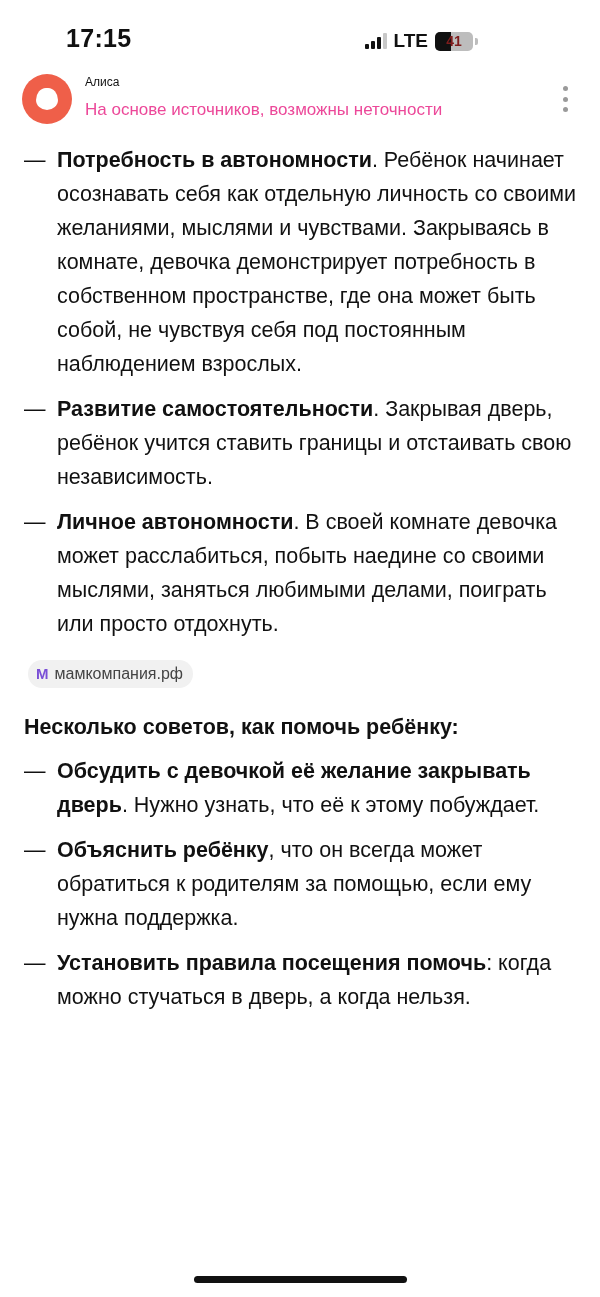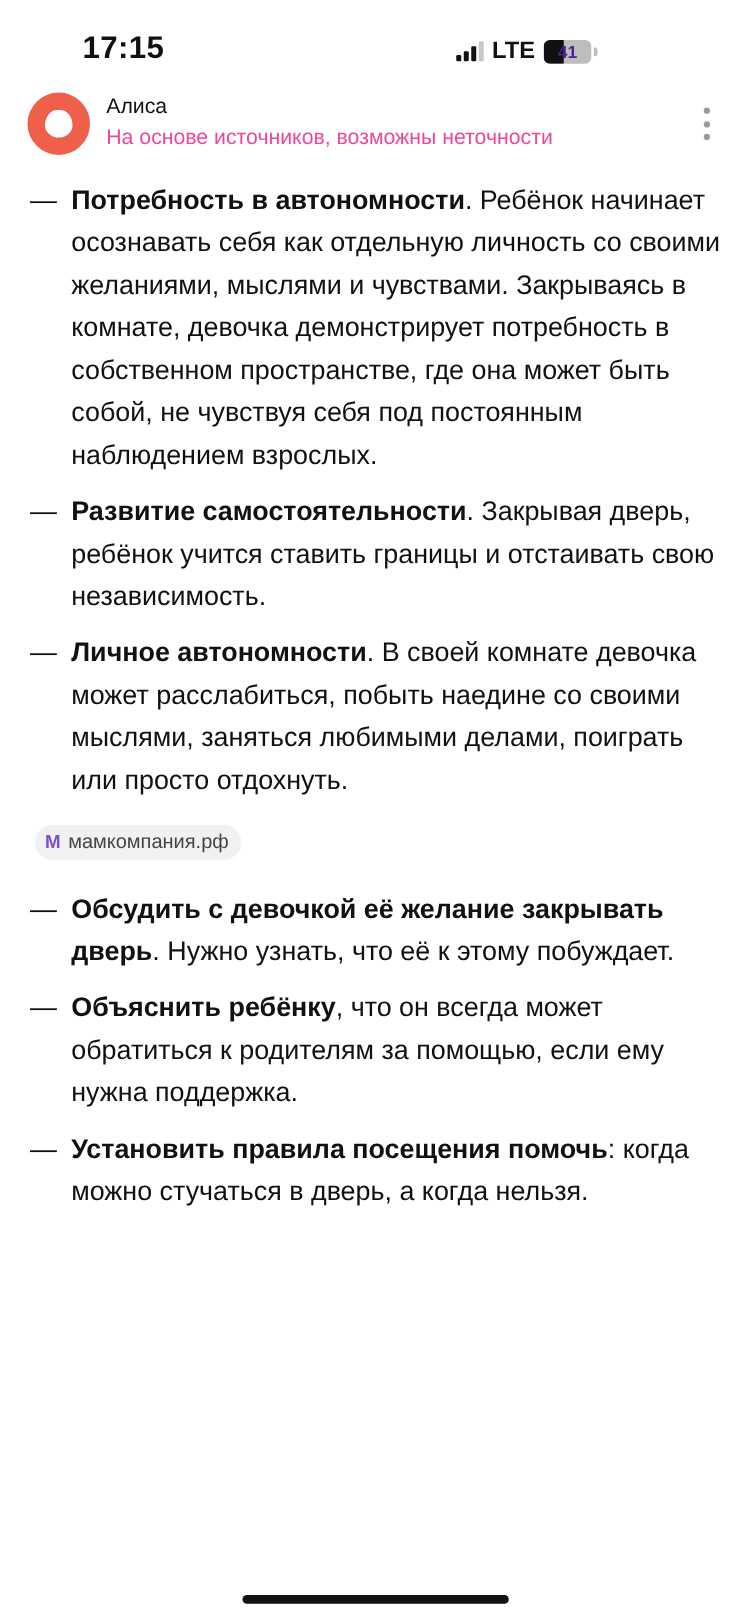--- a/index.html
+++ b/index.html
@@ -8,27 +8,27 @@
 
   .status-bar { position: absolute; top: 0; left: 0; width: 520px; height: 70px; }
   .status-time { position: absolute; left: 66px; top: 24px; font-size: 25px; font-weight: 700; letter-spacing: 0.3px; }
   .status-right { position: absolute; right: 42px; top: 30px; display: flex; align-items: center; gap: 7px; }
   .signal { display: flex; align-items: flex-end; gap: 2px; height: 16px; }
   .signal span { display: block; width: 4px; background: #111; border-radius: 1px; }
   .signal span.dim { background: #c8c8c8; }
   .lte { font-size: 19px; font-weight: 700; }
   .battery { position: relative; width: 38px; height: 19px; border-radius: 5px; background: #bdbdbd; overflow: hidden; }
   .battery .fill { position: absolute; left: 0; top: 0; bottom: 0; width: 41%; background: #111; }
-  .battery .pct { position: absolute; inset: 0; display: flex; align-items: center; justify-content: center; font-size: 14px; font-weight: 700; color: #4c1d95; }
+  .battery .pct { position: absolute; inset: 0; display: flex; align-items: center; justify-content: center; font-size: 14px; font-weight: 700; color: #7f1d1d; }
   .battery-tip { width: 3px; height: 7px; background: #bdbdbd; border-radius: 0 2px 2px 0; margin-left: -5px; }
 
   .chat-header { position: absolute; top: 70px; left: 0; width: 600px; height: 58px; }
   .avatar { position: absolute; left: 22px; top: 4px; width: 50px; height: 50px; border-radius: 50%; background: #ef5f49; display: flex; align-items: center; justify-content: center; }
   .avatar-inner { width: 22px; height: 22px; background: #fff; border-radius: 45% 45% 50% 50% / 55% 55% 45% 45%; }
-  .header-name { position: absolute; left: 85px; top: 5px; font-size: 17px; color: #111; }
+  .header-name { position: absolute; left: 85px; top: 5px; font-size: 12px; color: #111; }
   .header-sub { position: absolute; left: 85px; top: 30px; font-size: 17px; color: #ec4899; }
   .kebab { position: absolute; right: 30px; top: 16px; width: 10px; height: 26px; display: flex; flex-direction: column; justify-content: space-between; align-items: center; }
   .kebab span { width: 5px; height: 5px; border-radius: 50%; background: #9a9a9a; }
 
   .content { position: absolute; top: 143px; left: 24px; width: 556px; font-size: 21.5px; line-height: 34px; color: #111; }
   .para { margin-bottom: 12px; }
   b { font-weight: 700; }
   .list-item { position: relative; padding-left: 33px; margin-bottom: 11px; }
   .dash { position: absolute; left: 0; top: 0; }
   .source-chip { display: inline-flex; align-items: center; gap: 6px; height: 28px; padding: 0 10px 0 8px; background: #f1f1f1; border-radius: 14px; font-size: 16px; color: #444; margin: 8px 0 22px 4px; }
@@ -77,20 +77,21 @@
     <div class="list-item"><span class="dash">—</span><b>Потребность в автономности</b><span>. Ребёнок начинает осознавать себя как отдельную личность со своими желаниями, мыслями и чувствами. Закрываясь в комнате, девочка демонстрирует потребность в собственном пространстве, где она может быть собой, не чувствуя себя под постоянным наблюдением взрослых.</span></div>
     <div class="list-item"><span class="dash">—</span><b>Развитие самостоятельности</b><span>. Закрывая дверь, ребёнок учится ставить границы и отстаивать свою независимость.</span></div>
     <div class="list-item"><span class="dash">—</span><b>Личное автономности</b><span>. В своей комнате девочка может расслабиться, побыть наедине со своими мыслями, заняться любимыми делами, поиграть или просто отдохнуть.</span></div>
   </div>
 
   <div class="source-chip">
     <span class="source-icon">M</span>
     <span>мамкомпания.рф</span>
   </div>
 
+  <div class="section-title">Несколько советов, как помочь ребёнку:</div>
 
   <div>
     <div class="list-item"><span class="dash">—</span><b>Обсудить с девочкой её желание закрывать дверь</b><span>. Нужно узнать, что её к этому побуждает.</span></div>
     <div class="list-item"><span class="dash">—</span><b>Объяснить ребёнку</b><span>, что он всегда может обратиться к родителям за помощью, если ему нужна поддержка.</span></div>
     <div class="list-item"><span class="dash">—</span><b>Установить правила посещения помочь</b><span>: когда можно стучаться в дверь, а когда нельзя.</span></div>
   </div>
 </div>
 
 <div class="home-indicator"></div>
 

